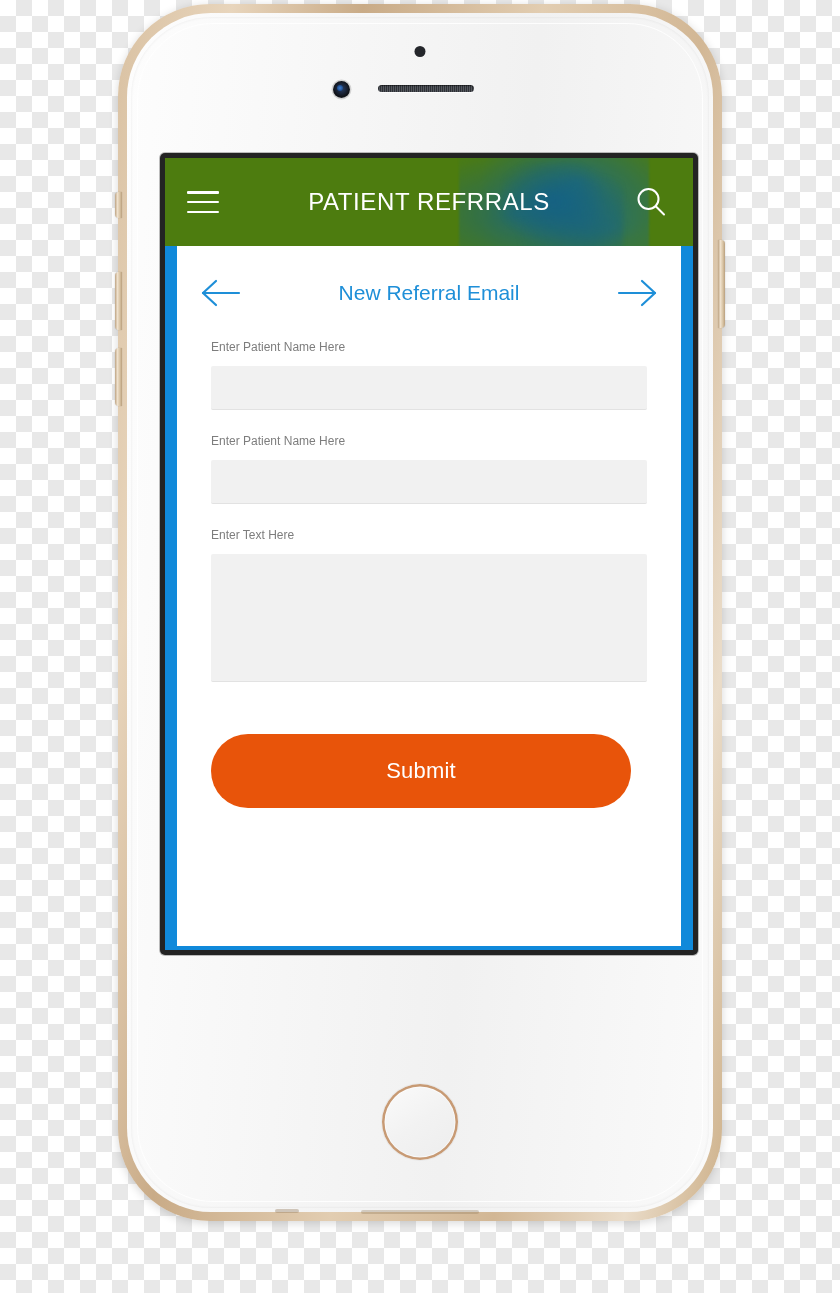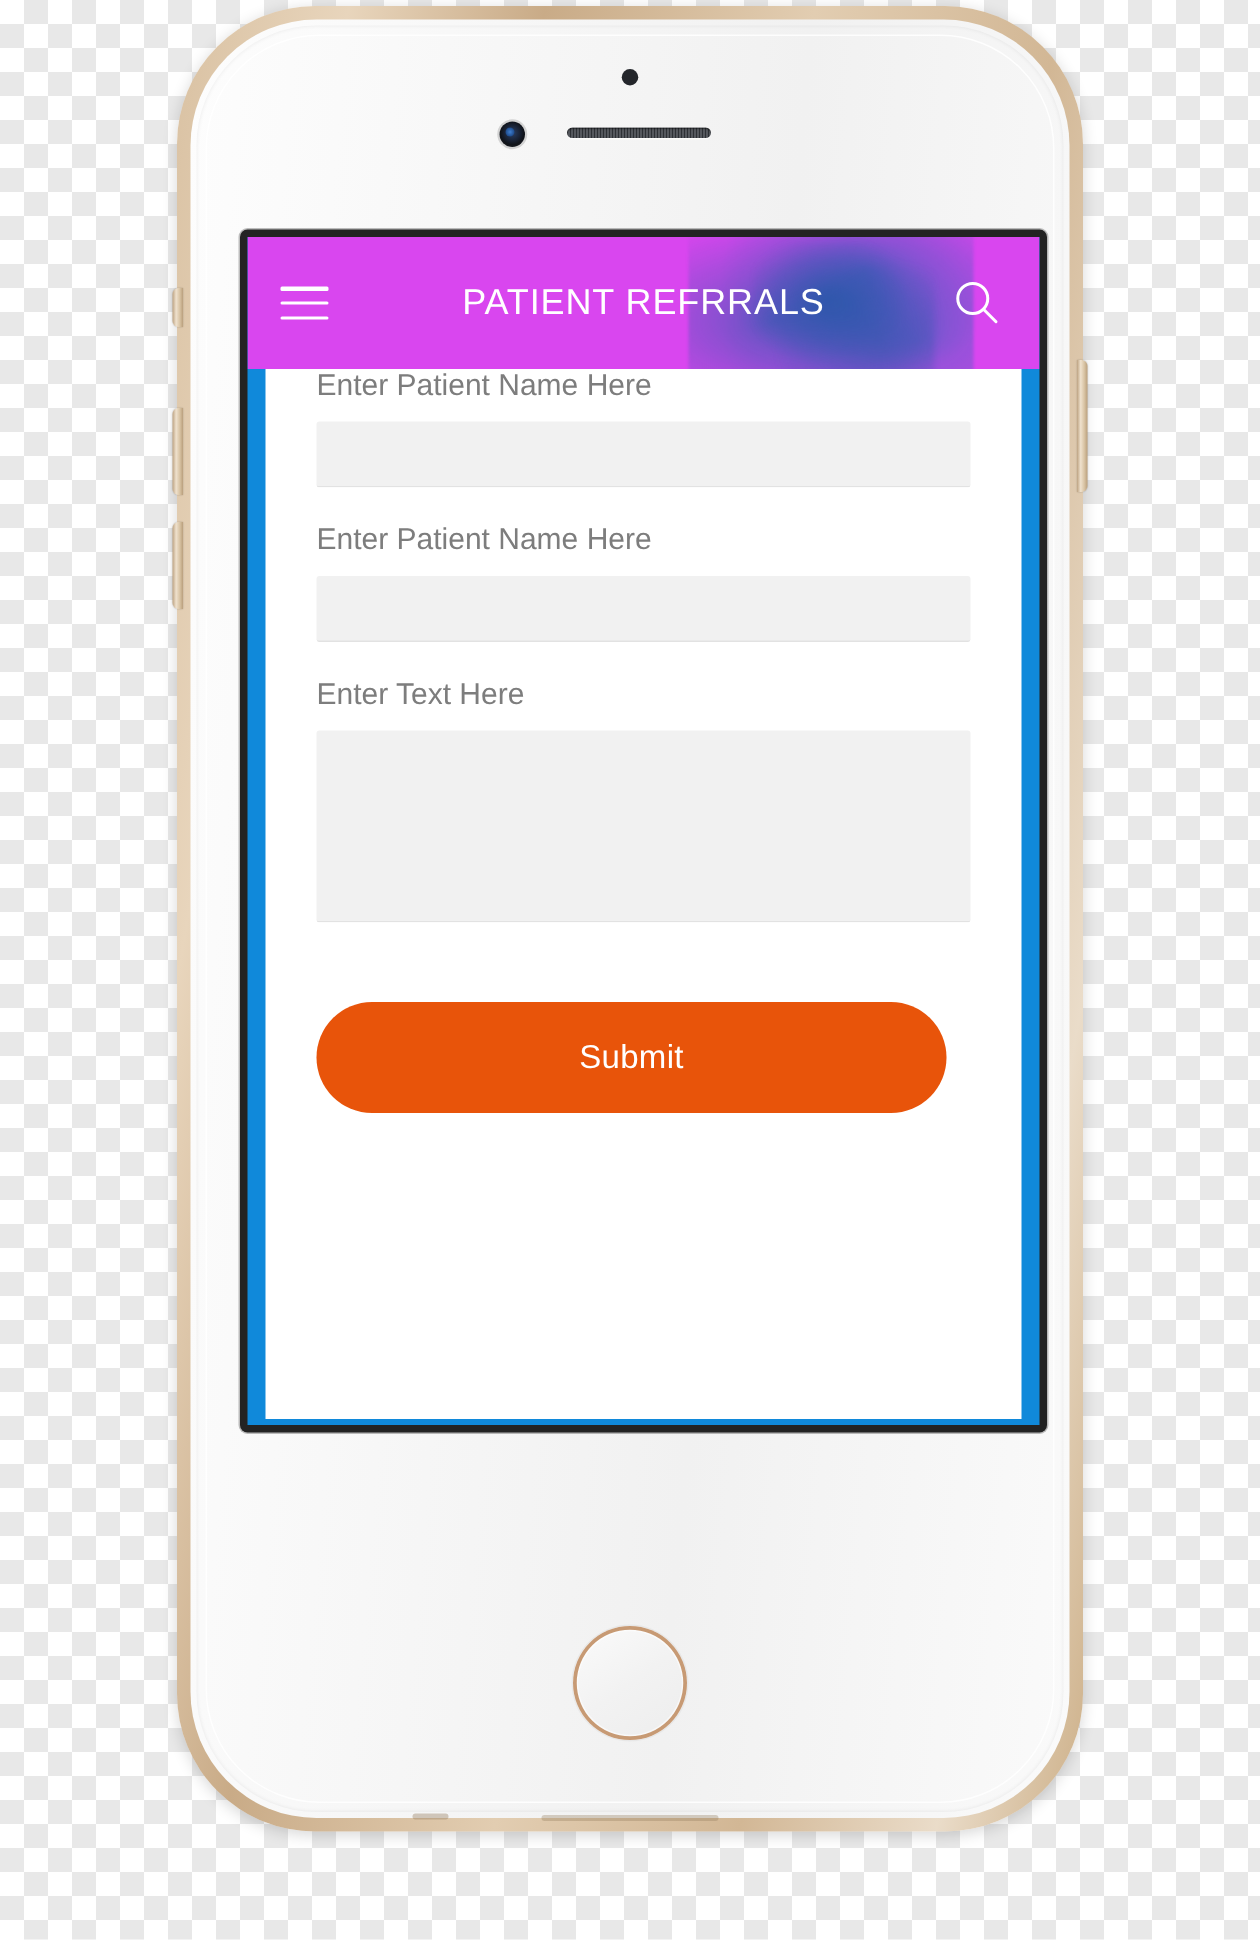--- a/index.html
+++ b/index.html
@@ -174,21 +174,21 @@
     width: 100%;
     height: 100%;
     background: #1089da;
     overflow: hidden;
   }
 
   
   .app-header {
     position: relative;
     height: 88px;
-    background: #d946ef;
+    background: #4d7c0f;
     overflow: hidden;
   }
   
   .header-texture {
     position: absolute;
     right: 44px;
     top: -22px;
     width: 190px;
     height: 130px;
     background:
@@ -292,21 +292,21 @@
   }
 
   .form {
     padding: 0 34px;
   }
   .field {
     margin-bottom: 24px;
   }
   .field-label {
     color: #7d7d7d;
-    font-size: 20px;
+    font-size: 12px;
     font-weight: 400;
     margin-bottom: 12px;
     display: block;
   }
   .field-input {
     width: 100%;
     box-sizing: border-box;
     background: #f1f1f1;
     border: none;
     border-bottom: 1px solid #e2e2e2;
@@ -383,20 +383,37 @@
           <div class="search-icon">
             <svg width="36" height="36" viewBox="0 0 36 36" fill="none">
               <circle cx="15.5" cy="15" r="10" stroke="#ffffff" stroke-width="2" fill="none"></circle>
               <line x1="23" y1="22.5" x2="31" y2="30.5" stroke="#ffffff" stroke-width="2" stroke-linecap="round"></line>
             </svg>
           </div>
         </div>
 
         <div class="content-card">
 
+          <div class="nav-row">
+            <div class="nav-arrow left">
+              <svg width="44" height="32" viewBox="0 0 44 32" fill="none">
+                <line x1="4" y1="16" x2="40" y2="16" stroke="#1e8fd8" stroke-width="2.2" stroke-linecap="round"></line>
+                <polyline points="17,4 4,16 17,28" stroke="#1e8fd8" stroke-width="2.2" fill="none" stroke-linecap="round" stroke-linejoin="round"></polyline>
+              </svg>
+            </div>
+
+            <div class="nav-title">New Referral Email</div>
+
+            <div class="nav-arrow right">
+              <svg width="44" height="32" viewBox="0 0 44 32" fill="none">
+                <line x1="4" y1="16" x2="40" y2="16" stroke="#1e8fd8" stroke-width="2.2" stroke-linecap="round"></line>
+                <polyline points="27,4 40,16 27,28" stroke="#1e8fd8" stroke-width="2.2" fill="none" stroke-linecap="round" stroke-linejoin="round"></polyline>
+              </svg>
+            </div>
+          </div>
 
           <div class="form">
 
             <div class="field">
               <label class="field-label">Enter Patient Name Here</label>
               <input class="field-input" type="text" placeholder="" style="">
             </div>
 
             <div class="field">
               <label class="field-label">Enter Patient Name Here</label>

